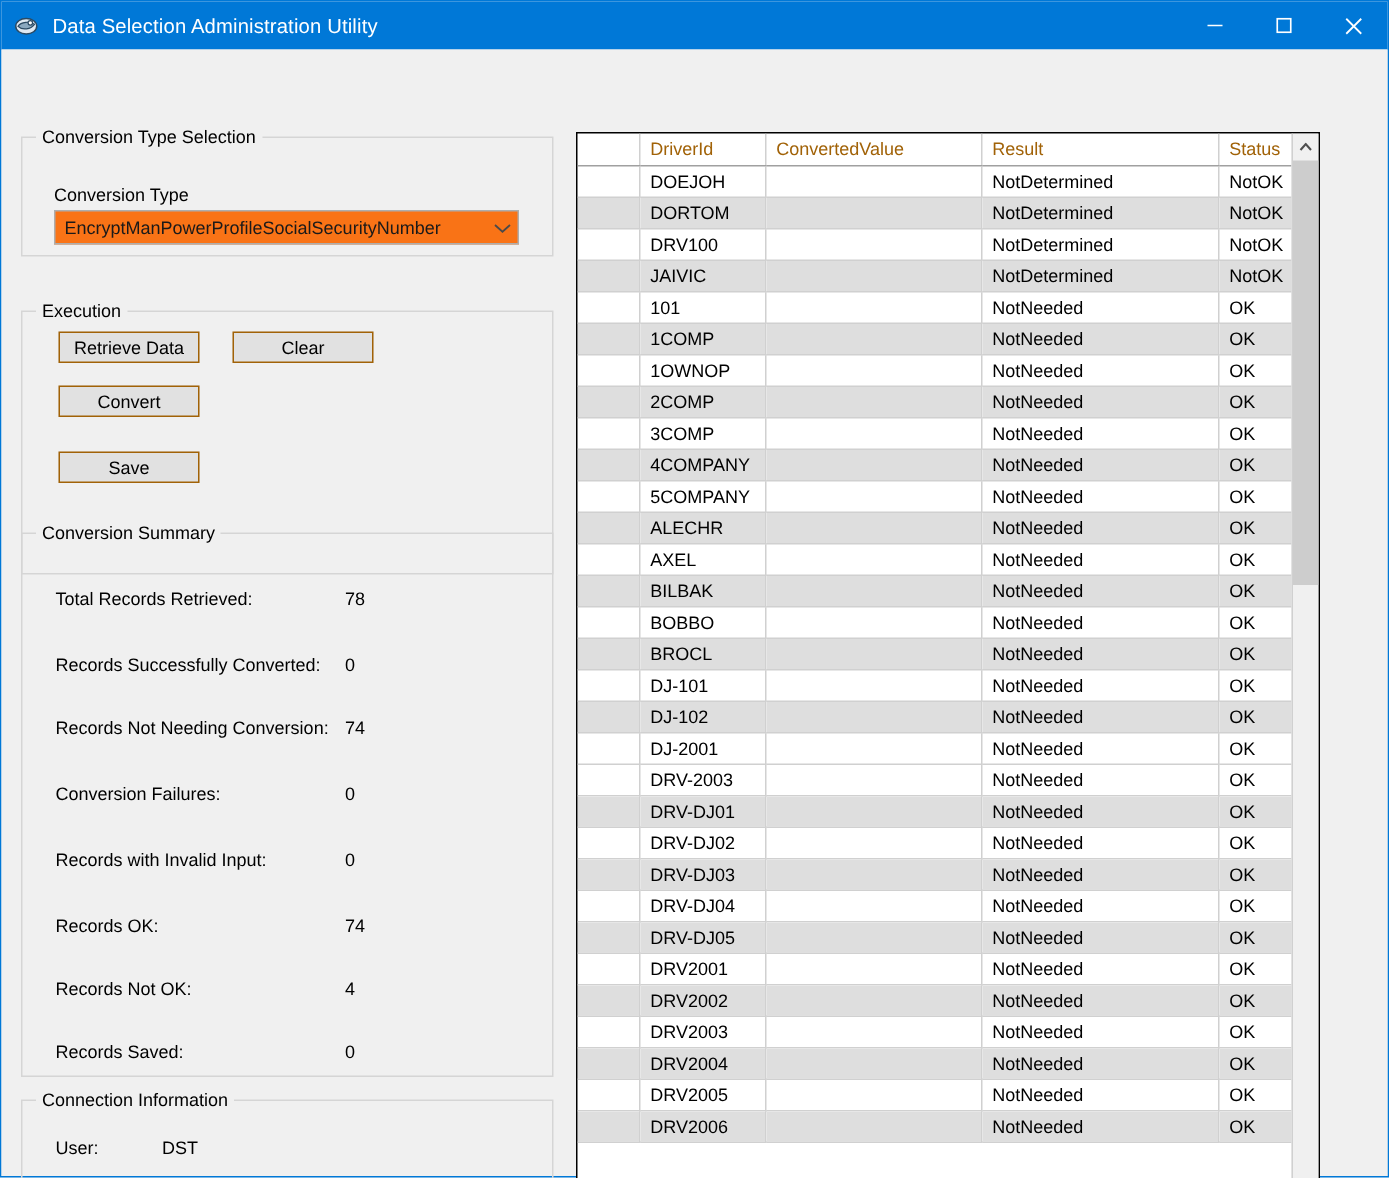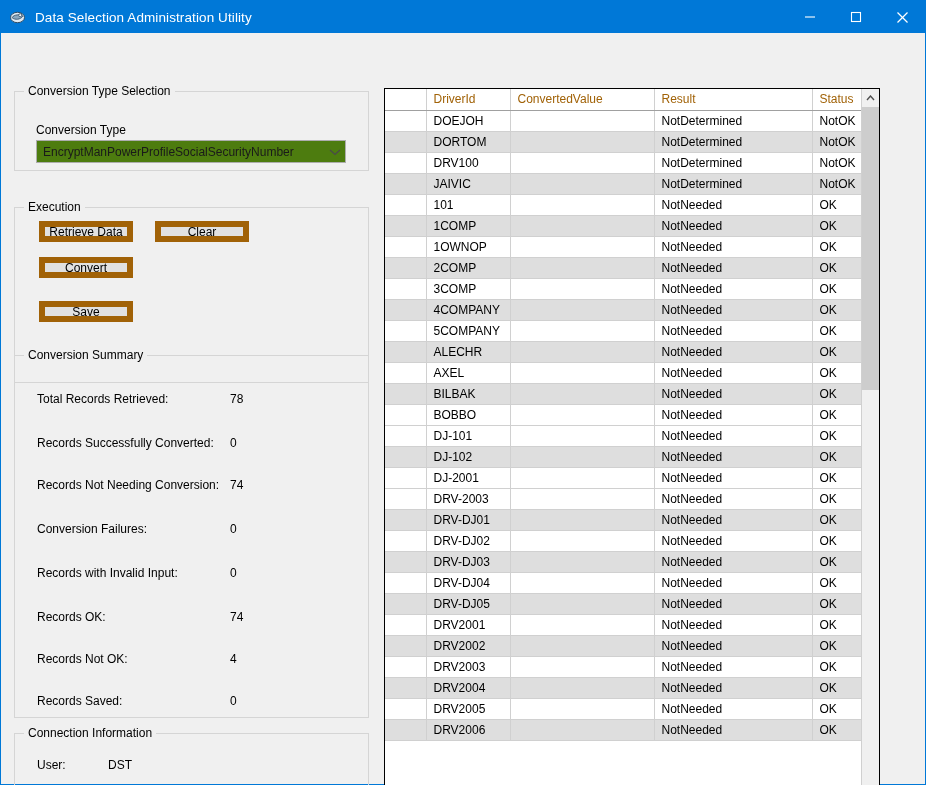--- a/index.html
+++ b/index.html
@@ -86,36 +86,36 @@
   }
   
   .field-label {
     position: absolute;
     font-size: 12px;
     white-space: nowrap;
   }
   .combo {
     position: absolute;
     box-sizing: border-box;
-    background: #4d7c0f;
+    background: #f97316;
     border: 1px solid #adadad;
     height: 23px;
     display: flex;
     align-items: center;
     padding-left: 6px;
     font-size: 12px;
     color: #1a1a1a;
   }
   .combo .combo-value { flex: 1 1 auto; white-space: nowrap; overflow: hidden; }
   .combo .chev { width: 20px; display:flex; align-items:center; justify-content:center; }
   .btn {
     position: absolute;
     box-sizing: border-box;
     background: #e1e1e1;
-    border: 6px solid #a16207;
+    border: 1px solid #a16207;
     height: 21px;
     display: flex;
     align-items: center;
     justify-content: center;
     font-size: 12px;
     color: #000;
     white-space: nowrap;
   }
   .summary-label {
     position: absolute;
@@ -401,20 +401,27 @@
                 <td>NotNeeded</td>
                 <td>OK</td>
               </tr>
               <tr>
                 <td class="rowhdr"></td>
                 <td>BOBBO</td>
                 <td></td>
                 <td>NotNeeded</td>
                 <td>OK</td>
               </tr>
+              <tr class="alt">
+                <td class="rowhdr"></td>
+                <td>BROCL</td>
+                <td></td>
+                <td>NotNeeded</td>
+                <td>OK</td>
+              </tr>
               <tr>
                 <td class="rowhdr"></td>
                 <td>DJ-101</td>
                 <td></td>
                 <td>NotNeeded</td>
                 <td>OK</td>
               </tr>
               <tr class="alt">
                 <td class="rowhdr"></td>
                 <td>DJ-102</td>

